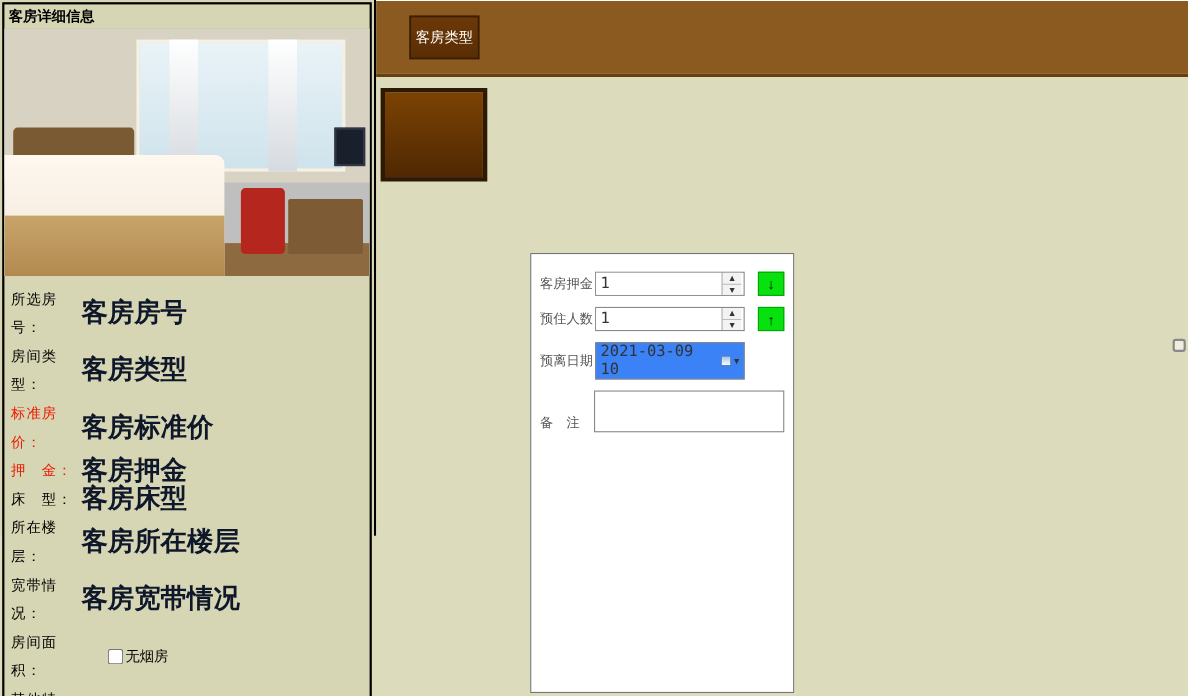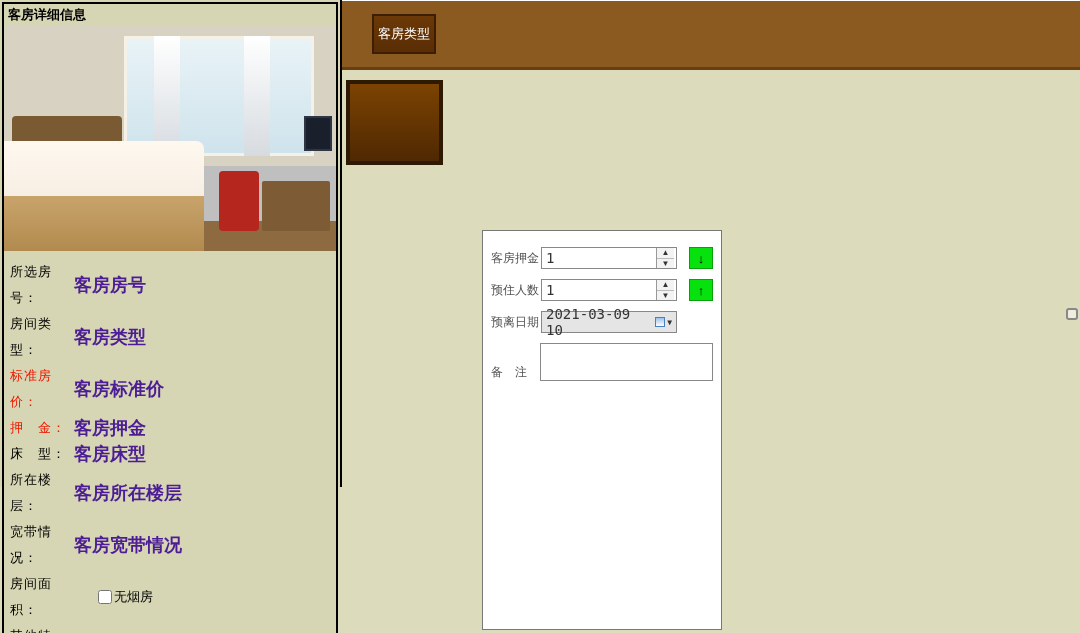--- a/index.html
+++ b/index.html
@@ -21,42 +21,42 @@
   .room-photo .duvet  { position:absolute; left:0; bottom:0; width:200px; height:55px; background:linear-gradient(#c8a46b,#b28a4f); }
   .room-photo .chair  { position:absolute; left:215px; bottom:20px; width:40px; height:60px; background:#b5261f; border-radius:4px; }
   .room-photo .desk   { position:absolute; left:258px; bottom:20px; width:68px; height:50px; background:#7d5b35; border-radius:2px; }
   .room-photo .tv     { position:absolute; right:4px; top:90px; width:28px; height:35px; background:#1a1f2c; border:2px solid #2e3545; }
   .room-photo .floor  { position:absolute; left:0; bottom:0; right:0; height:30px; background:#8e6a41; }
 
   .detail-rows { padding: 8px 6px 16px 6px; }
   .drow { display: flex; align-items: center; line-height: 26px; }
   .drow .lab { width: 64px; font-size: 13px; color: #000; letter-spacing: 1px; }
   .drow .lab.red { color: #ed1800; }
-  .drow .val { font-size: 18px; font-weight: bold; color: #4c1d95; }
+  .drow .val { font-size: 24px; font-weight: bold; color: #0f172a; }
   .drow .chk { display:inline-flex; align-items:center; margin-left:8px; font-size:13px;padding-left:16px; }
   .drow .chk input { width:14px; height:14px; margin-right:2px; }
 
   
   .right-col { flex: 1; display: flex; flex-direction: column; }
   .top-bar { height: 70px; background: linear-gradient(#fff 0 1px, #8a5a20 1px 100%); border-bottom: 3px solid #6a3e0e; display:flex; align-items:center; padding-left:30px; }
   .type-btn { width: 64px; height: 40px; background: linear-gradient(#6c3907,#5a2d05); border: 2px solid #3d1e03; color:#fff; font-size:13px; display:flex; align-items:center; justify-content:center; cursor:pointer; }
 
   .work-area { flex:1; background:#dcdcbc; position:relative; }
   .thumb { position:absolute; left:4px; top:10px; width:97px; height:85px; background:linear-gradient(#7c4303,#4f2802); border:4px solid #2e1902; }
 
   .form-card { position:absolute; left:140px; top:160px; width:240px; height:400px; background:#fff; border:1px solid #777; padding:16px 8px; }
   .ffld { display:flex; align-items:center; margin-bottom:10px; }
   .ffld .flab { width:50px; color:#555; font-size:12px; text-align:justify; }
   .spin { position:relative; width:136px; height:22px; border:1px solid #888; display:flex; align-items:center; background:#fff; }
   .spin input { border:none; outline:none; width:114px; height:20px; padding:0 4px; font-size:14px; font-family:monospace; color:#333; }
   .spin .arrows { width:18px; height:20px; border-left:1px solid #999; display:flex; flex-direction:column; }
   .spin .arrows span { flex:1; display:flex; align-items:center; justify-content:center; font-size:8px; color:#333; background:#f3f3f3; cursor:pointer; }
   .spin .arrows span:first-child { border-bottom:1px solid #bbb; }
   .green-btn { width:24px; height:22px; background:#07e20e; margin-left:12px; display:flex; align-items:center; justify-content:center; color:#000; font-size:13px; cursor:pointer; border:1px solid #06a10b; }
-  .date-box { width:136px; height:22px; border:1px solid #888; display:flex; align-items:center; font-family:monospace; font-size:14px; color:#333; padding:0 4px; background:#e5e5e5; }
+  .date-box { width:136px; height:34px; border:1px solid #888; display:flex; align-items:center; font-family:monospace; font-size:14px; color:#333; padding:0 4px; background:#3b82f6; }
   .date-box .cal { margin-left:auto; width:10px; height:10px; border:1px solid #4b7fc3; background:linear-gradient(#9fc1e8,#fff); }
   .date-box .dd  { margin-left:2px; font-size:8px; color:#333; }
   .remark-box { width:178px; height:38px; border:1px solid #888; background:#fff; resize:none; font-family:inherit; font-size:12px; padding:2px; }
 
   .right-edge { position:absolute; right:0; top:0; bottom:0; width:22px; background:#dcdcbc; }
   .knob { position:absolute; right:2px; top:238px; width:12px; height:12px; border:2px solid #888; border-radius:3px; background:#efeddc; }
 </style>
 </head>
 <body>
 

